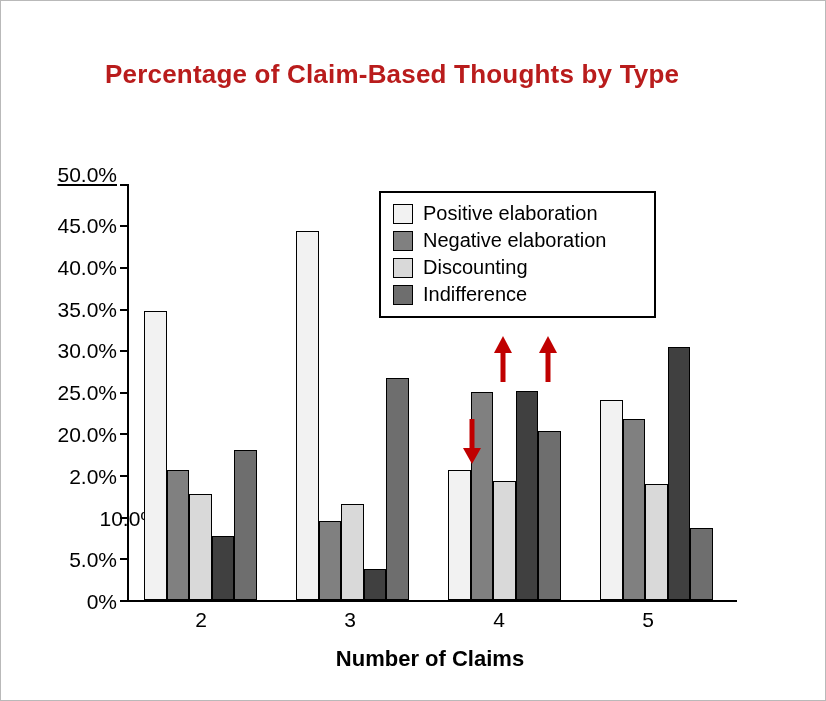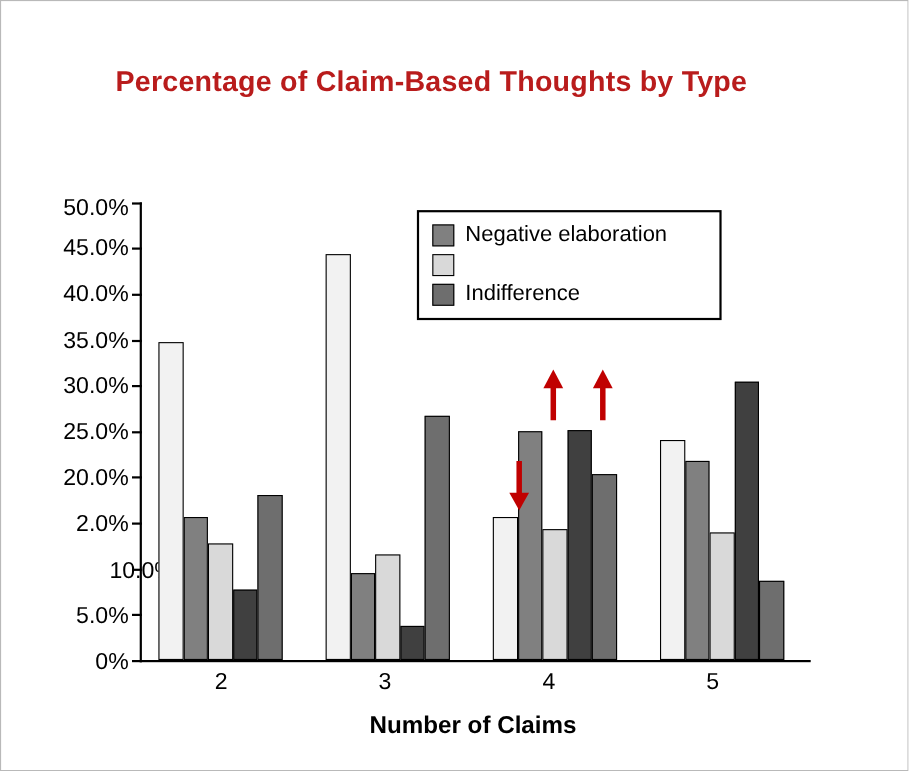--- a/index.html
+++ b/index.html
@@ -144,21 +144,21 @@
   <div class="ylabel-wrap" style="top:601px;">0%</div>
   <div class="ylabel-wrap" style="top:559px;">5.0%</div>
   <div class="ylabel-wrap" style="top:518px;padding-left:42px;">10.0%</div>
   <div class="ylabel-wrap" style="top:476px;">2.0%</div>
   <div class="ylabel-wrap" style="top:434px;">20.0%</div>
   <div class="ylabel-wrap" style="top:392px;">25.0%</div>
   <div class="ylabel-wrap" style="top:350px;">30.0%</div>
   <div class="ylabel-wrap" style="top:309px;">35.0%</div>
   <div class="ylabel-wrap" style="top:267px;">40.0%</div>
   <div class="ylabel-wrap" style="top:225px;">45.0%</div>
-  <div class="ylabel-wrap" style="top:188px;">50.0%</div>
+  <div class="ylabel-wrap" style="top:174px;text-decoration:underline;">50.0%</div>
 
   <div id="plot-area">
 
     <div class="ytick" style="top:416px;"></div>
     <div class="ytick" style="top:374px;"></div>
     <div class="ytick" style="top:333px;"></div>
     <div class="ytick" style="top:291px;"></div>
     <div class="ytick" style="top:249px;"></div>
     <div class="ytick" style="top:208px;"></div>
     <div class="ytick" style="top:166px;"></div>
@@ -201,25 +201,30 @@
 
   <div class="xlabel" style="left:200px;">2</div>
   <div class="xlabel" style="left:349px;">3</div>
   <div class="xlabel" style="left:498px;">4</div>
   <div class="xlabel" style="left:647px;">5</div>
 
   <div id="xaxis-title">Number of Claims</div>
 
   <div id="legend">
     <div class="legend-row">
+      <span class="legend-swatch" style="background: rgb(242, 242, 242);"></span>
+      <span class="legend-label">Positive elaboration</span>
+    </div>
+    <div class="legend-row">
       <span class="legend-swatch" style="background: rgb(128, 128, 128);"></span>
       <span class="legend-label">Negative elaboration</span>
     </div>
     <div class="legend-row">
       <span class="legend-swatch" style="background: rgb(217, 217, 217);"></span>
+      <span class="legend-label">Discounting</span>
     </div>
     <div class="legend-row">
       <span class="legend-swatch" style="background: rgb(110, 110, 110);"></span>
       <span class="legend-label">Indifference</span>
     </div>
   </div>
 
   <svg class="arrow" style="left:459px; top:416px; width:24px; height:48px;" viewBox="0 0 24 48">
     <line x1="12" y1="2" x2="12" y2="34" stroke="#c00000" stroke-width="5"></line>
     <polygon points="12,47 3,31 21,31" fill="#c00000"></polygon>

